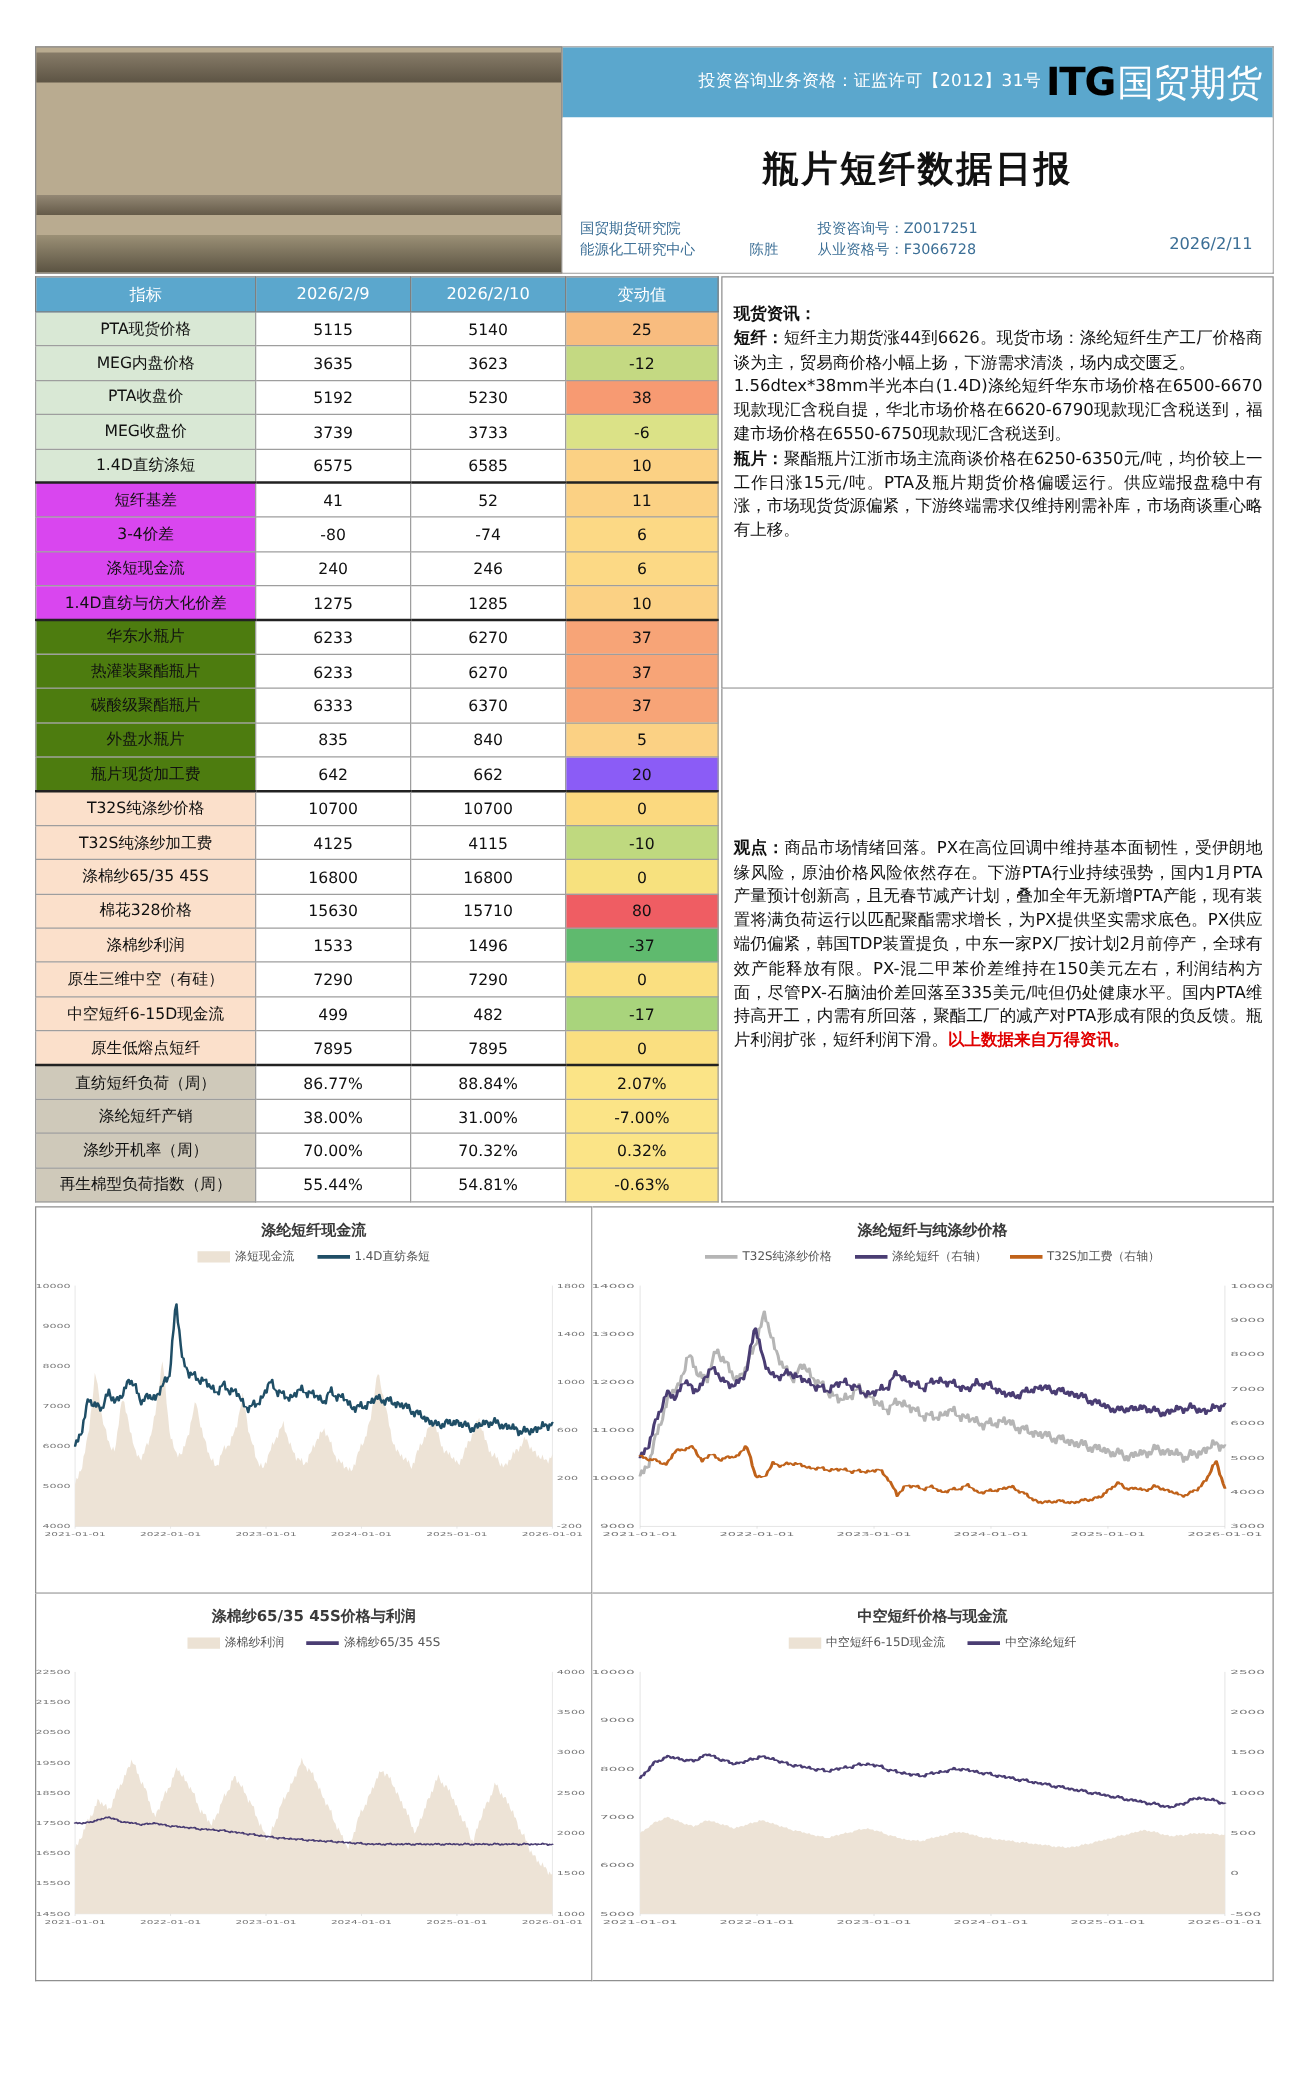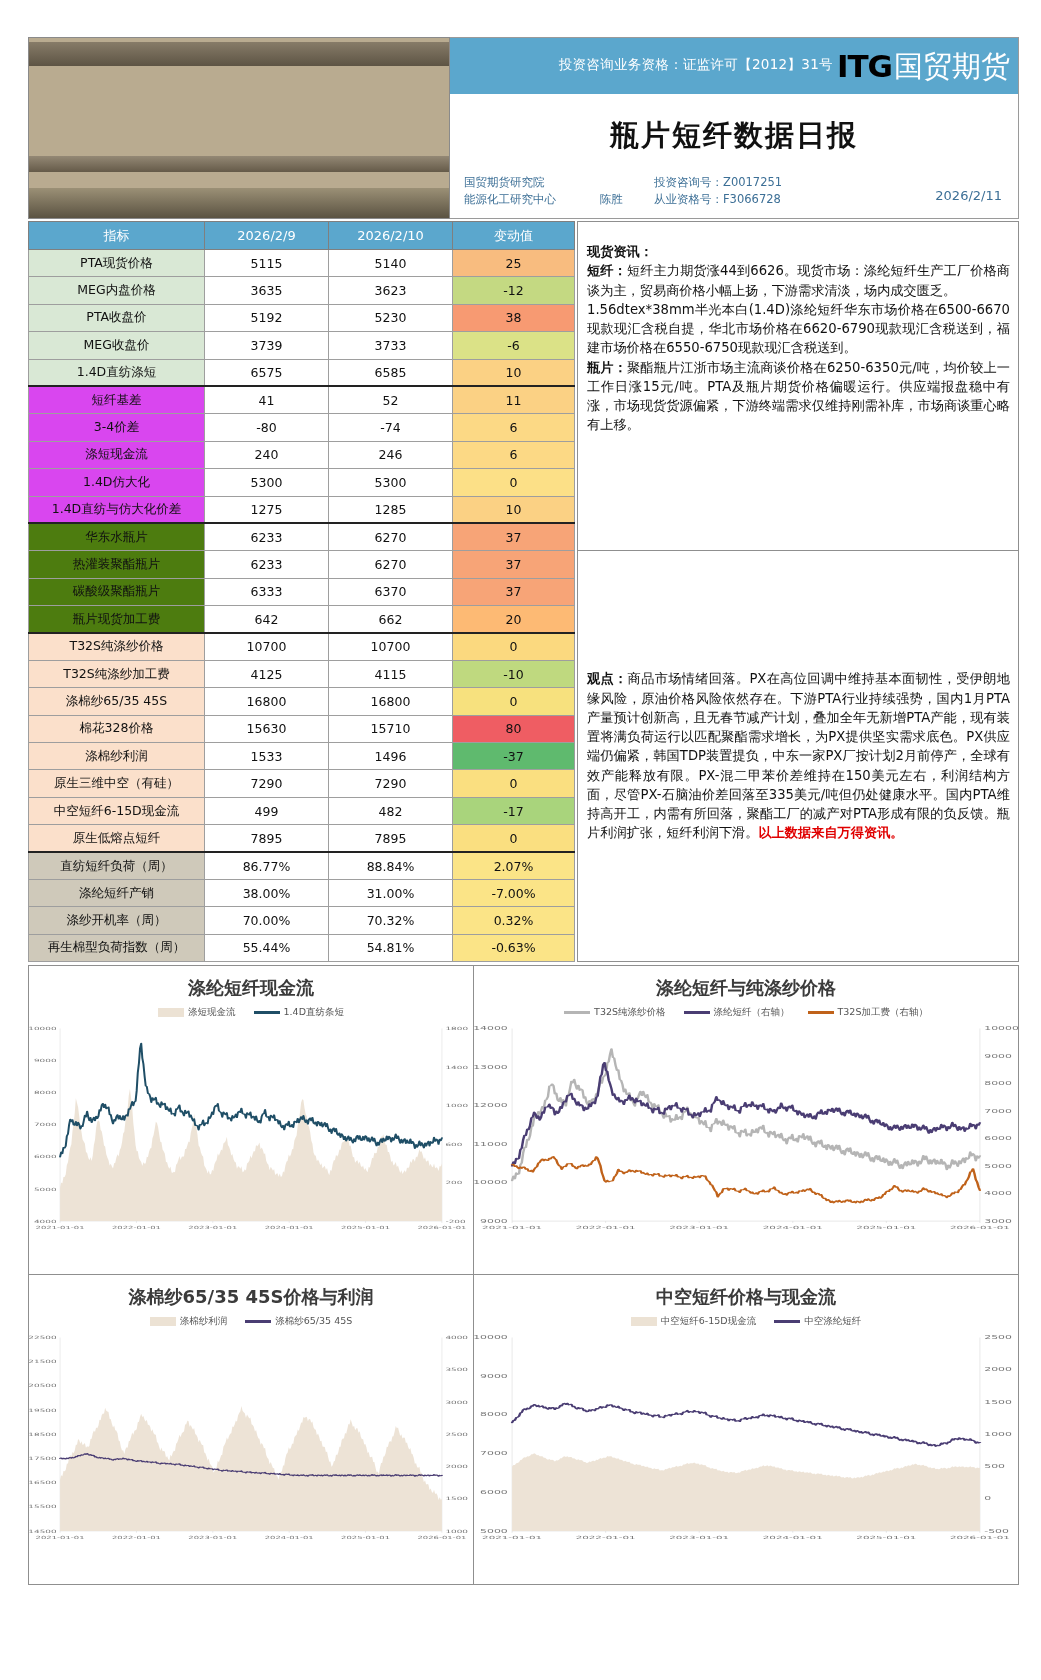--- a/index.html
+++ b/index.html
@@ -87,21 +87,21 @@
   .ptext { font-size:13.2px; line-height:1.46; color:#111; text-align:justify; }
   .ptext b { font-weight:bold; }
   .ptext .red { color:#e00000; font-weight:bold; }
   .pad-top { padding-top:14px; }
 
   
   .charts { display:grid; grid-template-columns:446px 1fr; gap:0px; margin-top:3px; }
   .chart { border:1px solid #8f8f8f; background:#fff; position:relative; height:310px; padding:4px 6px 2px 6px; }
   .chart.c2, .chart.c4 { border-left:none; }
   .chart.c3, .chart.c4 { border-top:none; }
-  .ctitle { text-align:center; font-size:18px; font-weight:bold; color:#3b3b3b; margin:6px 0 0 0; }
+  .ctitle { text-align:center; font-size:12px; font-weight:bold; color:#3b3b3b; margin:6px 0 0 0; }
   .clegend { display:flex; justify-content:center; gap:18px; margin-top:6px; font-size:9.5px; color:#555; }
   .lg { display:flex; align-items:center; gap:4px; white-space:nowrap;}
   .sw-area { width:26px; height:9px; background:#ece2d4; display:inline-block; }
   .sw-line { width:26px; height:3px; display:inline-block; }
   .plot { position:absolute; left:0; right:0; top:58px; bottom:26px; }
   .plot svg { width:100%; height:100%; display:block; }
 </style>
 </head>
 <body>
 
@@ -194,26 +194,20 @@
             <td class="c-v">-74</td>
             <td class="c-d" style="background: rgb(252, 217, 133);">6</td>
           </tr>
           <tr class="grp-b">
             <td class="c-name">涤短现金流</td>
             <td class="c-v">240</td>
             <td class="c-v">246</td>
             <td class="c-d" style="background: rgb(252, 217, 133);">6</td>
           </tr>
           <tr class="grp-b">
-            <td class="c-name">1.4D仿大化</td>
-            <td class="c-v">5300</td>
-            <td class="c-v">5300</td>
-            <td class="c-d" style="background: rgb(252, 224, 135);">0</td>
-          </tr>
-          <tr class="grp-b">
             <td class="c-name fs-sm">1.4D直纺与仿大化价差</td>
             <td class="c-v">1275</td>
             <td class="c-v">1285</td>
             <td class="c-d" style="background: rgb(251, 209, 132);">10</td>
           </tr>
           <tr class="grp-c sep-top">
             <td class="c-name">华东水瓶片</td>
             <td class="c-v">6233</td>
             <td class="c-v">6270</td>
             <td class="c-d" style="background: rgb(247, 164, 119);">37</td>
@@ -224,24 +218,30 @@
             <td class="c-v">6270</td>
             <td class="c-d" style="background: rgb(247, 164, 119);">37</td>
           </tr>
           <tr class="grp-c">
             <td class="c-name">碳酸级聚酯瓶片</td>
             <td class="c-v">6333</td>
             <td class="c-v">6370</td>
             <td class="c-d" style="background: rgb(247, 164, 119);">37</td>
           </tr>
           <tr class="grp-c">
+            <td class="c-name">外盘水瓶片</td>
+            <td class="c-v">835</td>
+            <td class="c-v">840</td>
+            <td class="c-d" style="background: rgb(251, 209, 132);">5</td>
+          </tr>
+          <tr class="grp-c">
             <td class="c-name">瓶片现货加工费</td>
             <td class="c-v">642</td>
             <td class="c-v">662</td>
-            <td class="c-d" style="background: #fdba74;">20</td>
+            <td class="c-d" style="background: #8b5cf6;">20</td>
           </tr>
           <tr class="grp-d sep-top">
             <td class="c-name">T32S纯涤纱价格</td>
             <td class="c-v">10700</td>
             <td class="c-v">10700</td>
             <td class="c-d" style="background: rgb(251, 217, 127);">0</td>
           </tr>
           <tr class="grp-d">
             <td class="c-name fs-sm">T32S纯涤纱加工费</td>
             <td class="c-v">4125</td>

